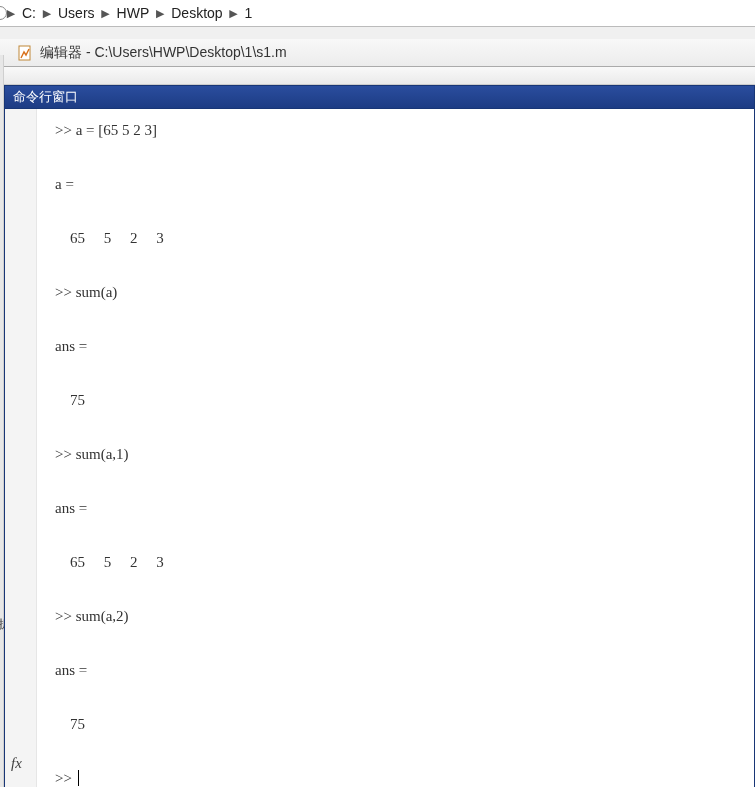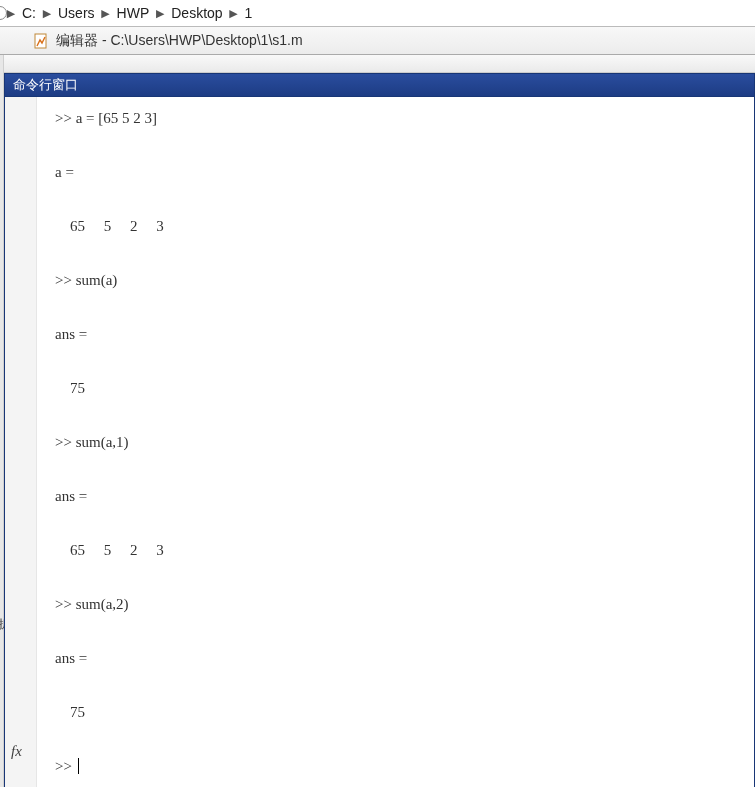--- a/index.html
+++ b/index.html
@@ -31,21 +31,22 @@
       color: #555;
       font-size: 11px;
       cursor: pointer;
     }
     .editor-tab-row {
       height: 28px;
       background: linear-gradient(#f8f8f8, #ececec);
       border-bottom: 1px solid #aaa;
       display: flex;
       align-items: center;
-      padding-left: 32px;
+      padding-left: 16px;
+      margin-top: 12px;
     }
     .editor-icon {
       width: 18px;
       height: 18px;
       margin-right: 6px;
       display: flex;
       align-items: center;
       justify-content: center;
     }
     .editor-title {

